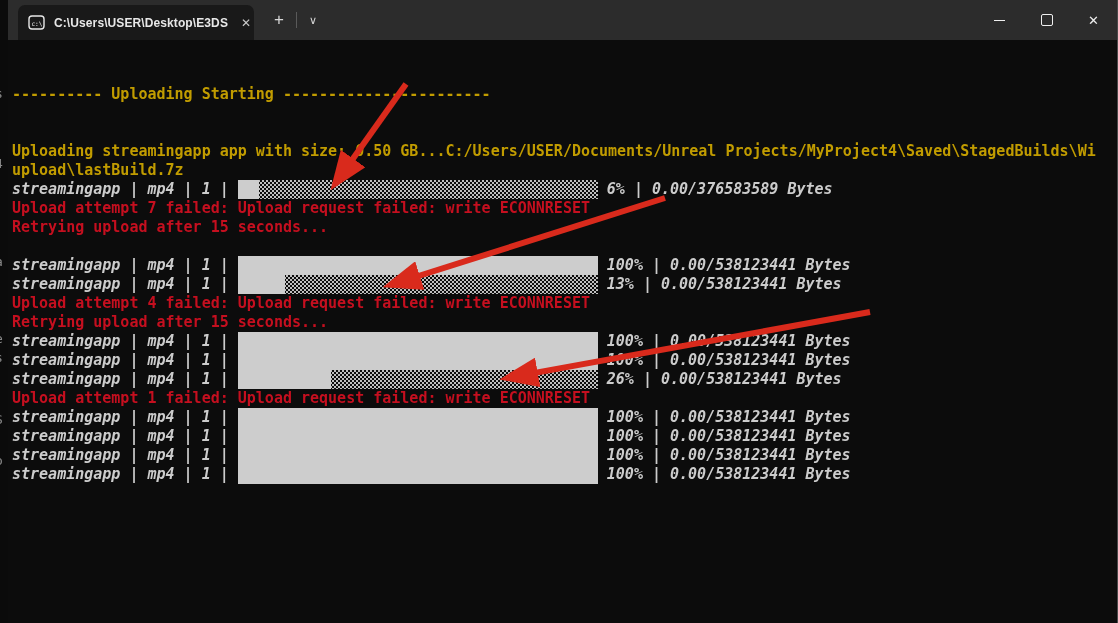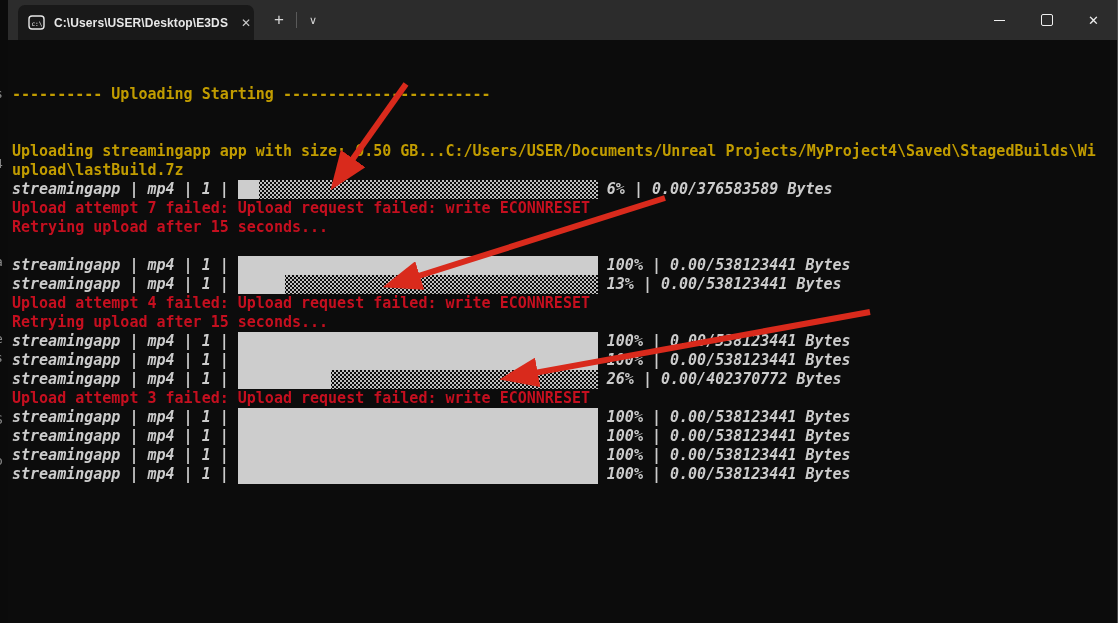--- a/index.html
+++ b/index.html
@@ -114,22 +114,22 @@
         <div class="tline"><span class="c-white">streamingapp | mp4 | 1 | </span><span class="bar"><span class="fill" style="width: 6%;"></span></span><span class="c-white"> 6% | 0.00/376583589 Bytes</span></div>
         <div class="tline c-red">Upload attempt 7 failed: Upload request failed: write ECONNRESET</div>
         <div class="tline c-red">Retrying upload after 15 seconds...</div>
         <div class="tline">&nbsp;</div>
         <div class="tline"><span class="c-white">streamingapp | mp4 | 1 | </span><span class="bar"><span class="fill" style="width: 100%;"></span></span><span class="c-white"> 100% | 0.00/538123441 Bytes</span></div>
         <div class="tline"><span class="c-white">streamingapp | mp4 | 1 | </span><span class="bar"><span class="fill" style="width: 13%;"></span></span><span class="c-white"> 13% | 0.00/538123441 Bytes</span></div>
         <div class="tline c-red">Upload attempt 4 failed: Upload request failed: write ECONNRESET</div>
         <div class="tline c-red">Retrying upload after 15 seconds...</div>
         <div class="tline"><span class="c-white">streamingapp | mp4 | 1 | </span><span class="bar"><span class="fill" style="width: 100%;"></span></span><span class="c-white"> 100% | 0.00/538123441 Bytes</span></div>
         <div class="tline"><span class="c-white">streamingapp | mp4 | 1 | </span><span class="bar"><span class="fill" style="width: 100%;"></span></span><span class="c-white"> 100% | 0.00/538123441 Bytes</span></div>
-        <div class="tline"><span class="c-white">streamingapp | mp4 | 1 | </span><span class="bar"><span class="fill" style="width: 26%;"></span></span><span class="c-white"> 26% | 0.00/402370772 Bytes</span></div>
-        <div class="tline c-red">Upload attempt 3 failed: Upload request failed: write ECONNRESET</div>
+        <div class="tline"><span class="c-white">streamingapp | mp4 | 1 | </span><span class="bar"><span class="fill" style="width: 26%;"></span></span><span class="c-white"> 26% | 0.00/538123441 Bytes</span></div>
+        <div class="tline c-red">Upload attempt 1 failed: Upload request failed: write ECONNRESET</div>
         <div class="tline"><span class="c-white">streamingapp | mp4 | 1 | </span><span class="bar"><span class="fill" style="width: 100%;"></span></span><span class="c-white"> 100% | 0.00/538123441 Bytes</span></div>
         <div class="tline"><span class="c-white">streamingapp | mp4 | 1 | </span><span class="bar"><span class="fill" style="width: 100%;"></span></span><span class="c-white"> 100% | 0.00/538123441 Bytes</span></div>
         <div class="tline"><span class="c-white">streamingapp | mp4 | 1 | </span><span class="bar"><span class="fill" style="width: 100%;"></span></span><span class="c-white"> 100% | 0.00/538123441 Bytes</span></div>
         <div class="tline"><span class="c-white">streamingapp | mp4 | 1 | </span><span class="bar"><span class="fill" style="width: 100%;"></span></span><span class="c-white"> 100% | 0.00/538123441 Bytes</span></div>
         <div class="tline">&nbsp;</div>
         <div class="tline">&nbsp;</div>
       </div>
   </div>
 </div>
 

